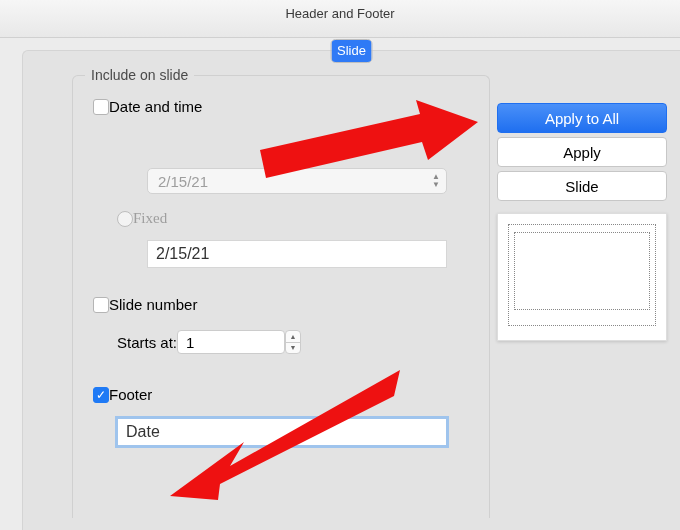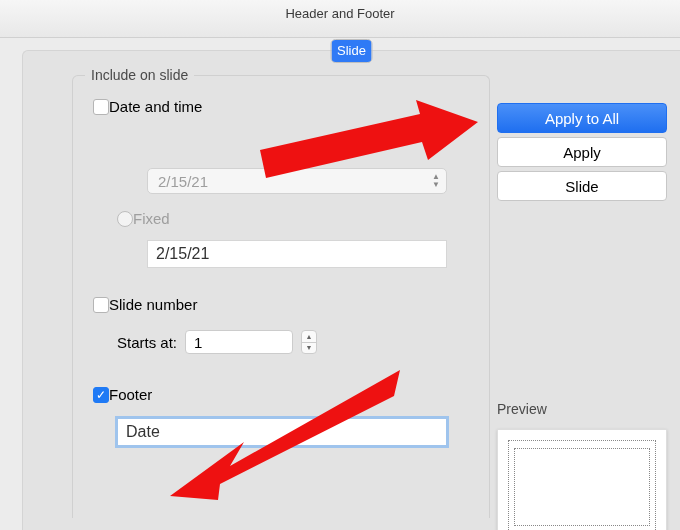--- a/index.html
+++ b/index.html
@@ -106,21 +106,21 @@
     position: absolute;
     height: 28px;
     background: #fff;
     border: 1px solid #d6d6d6;
     padding: 0 8px;
     font-size: 16px;
     color: #333;
     display: flex; align-items: center;
   }
   .textfield.focused { outline: 3px solid #9fc4ed; outline-offset: -1px; }
-  .stepper-wrap { position: absolute; display: flex; align-items: center; gap: 8px; font-size: 15px; }
+  .stepper-wrap { position: absolute; display: flex; align-items: center; font-size: 15px; }
   .stepper {
     width: 108px; height: 24px; border: 1px solid #ccc; background: #fff; border-radius: 4px;
     display: flex; align-items: center; padding: 0 8px; font-size: 15px;
   }
   .stepper-btns {
     width: 16px; height: 24px; border: 1px solid #ccc; border-radius: 4px; background: #fafafa;
     display: flex; flex-direction: column; font-size: 7px; color: #666;
   }
   .stepper-btns span { flex: 1; display: flex; align-items: center; justify-content: center; }
   .stepper-btns span + span { border-top: 1px solid #ccc; }
@@ -181,21 +181,21 @@
       <span class="cb"></span>
       <span>Date and time</span>
     </div>
 
 
     <div class="select" style="left:74px; top:92px; width:300px;">
       <span>2/15/21</span>
       <span class="chev">▲<br>▼</span>
     </div>
 
-    <div class="cb-row disabled-text" style="left:44px; top:134px;">
+    <div class="cb-row disabled-text" style="left:44px; top:134px;font-family:Liberation Serif, serif;">
       <span class="radio"></span>
       <span>Fixed</span>
     </div>
 
     <div class="textfield" style="left:74px; top:164px; width:300px;">
       <span>2/15/21</span>
     </div>
 
     <div class="cb-row" style="left:20px; top:220px;align-items:flex-end;">
       <span class="cb"></span>
@@ -221,21 +221,20 @@
     <div class="textfield focused" style="left:44px; top:342px; width:330px;">
       <span>Date</span>
     </div>
   </div>
 
   <div class="right-col">
     <div class="btn primary">Apply to All</div>
     <div class="btn">Apply</div>
     <div class="btn">Slide</div>
 
-    <div class="preview-label">Preview</div>
     <div class="preview-box">
       <div class="outerdash"></div>
       <div class="innerdash"></div>
 
     </div>
   </div>
 
 </div>
 
 <svg class="arrow" style="left:260px; top:100px;" width="220" height="80">

